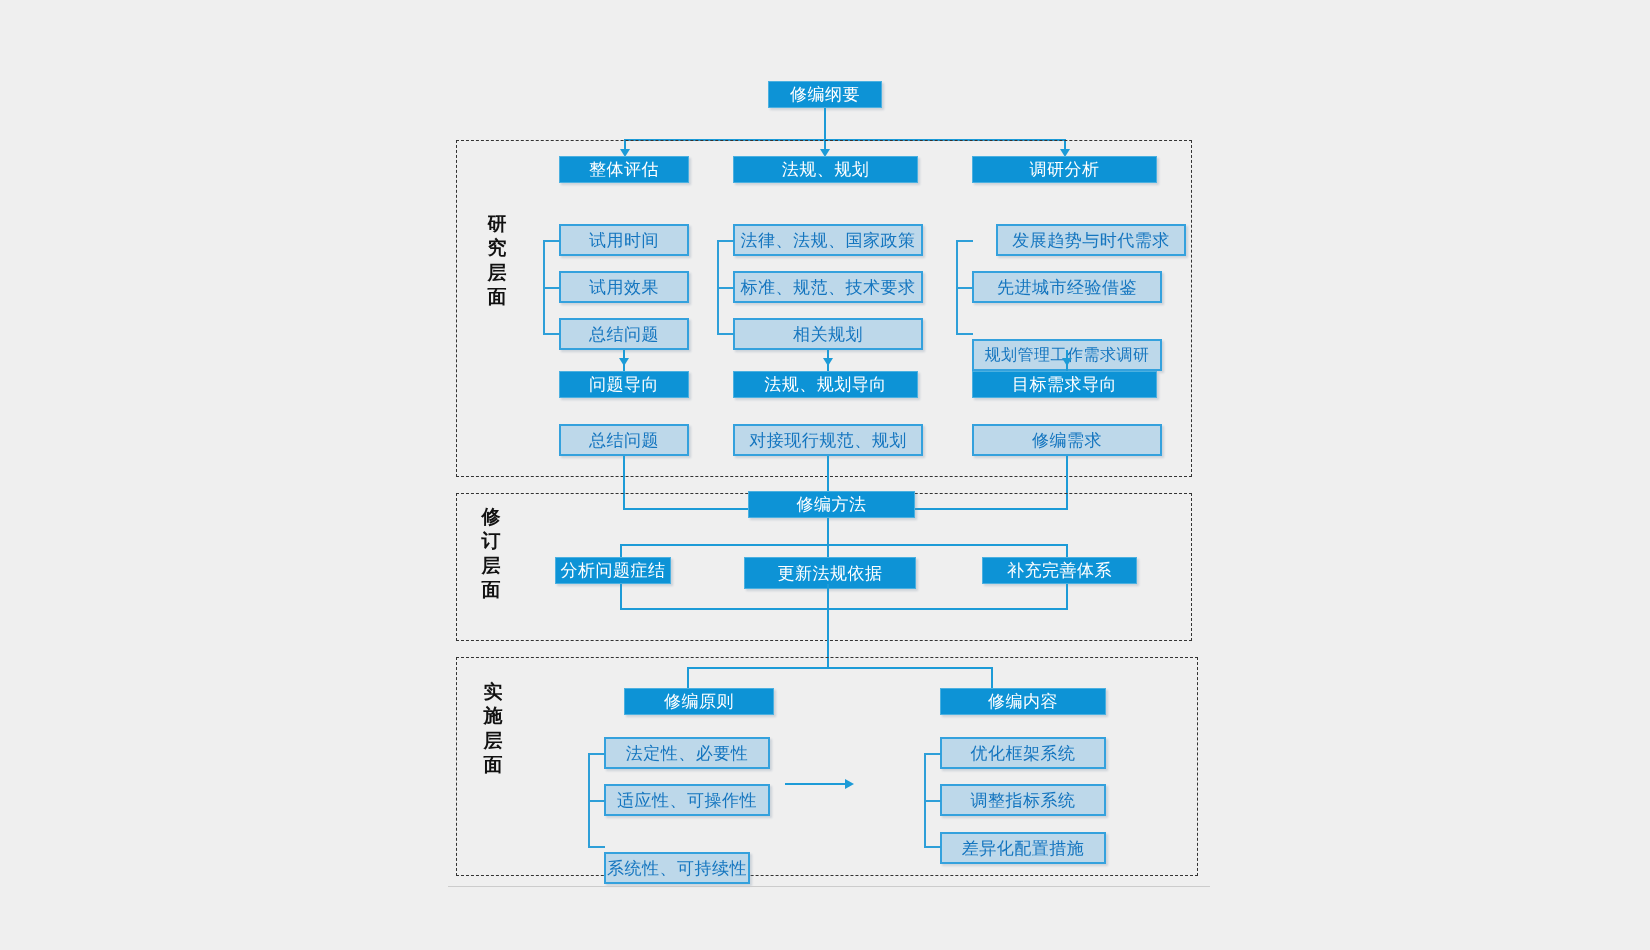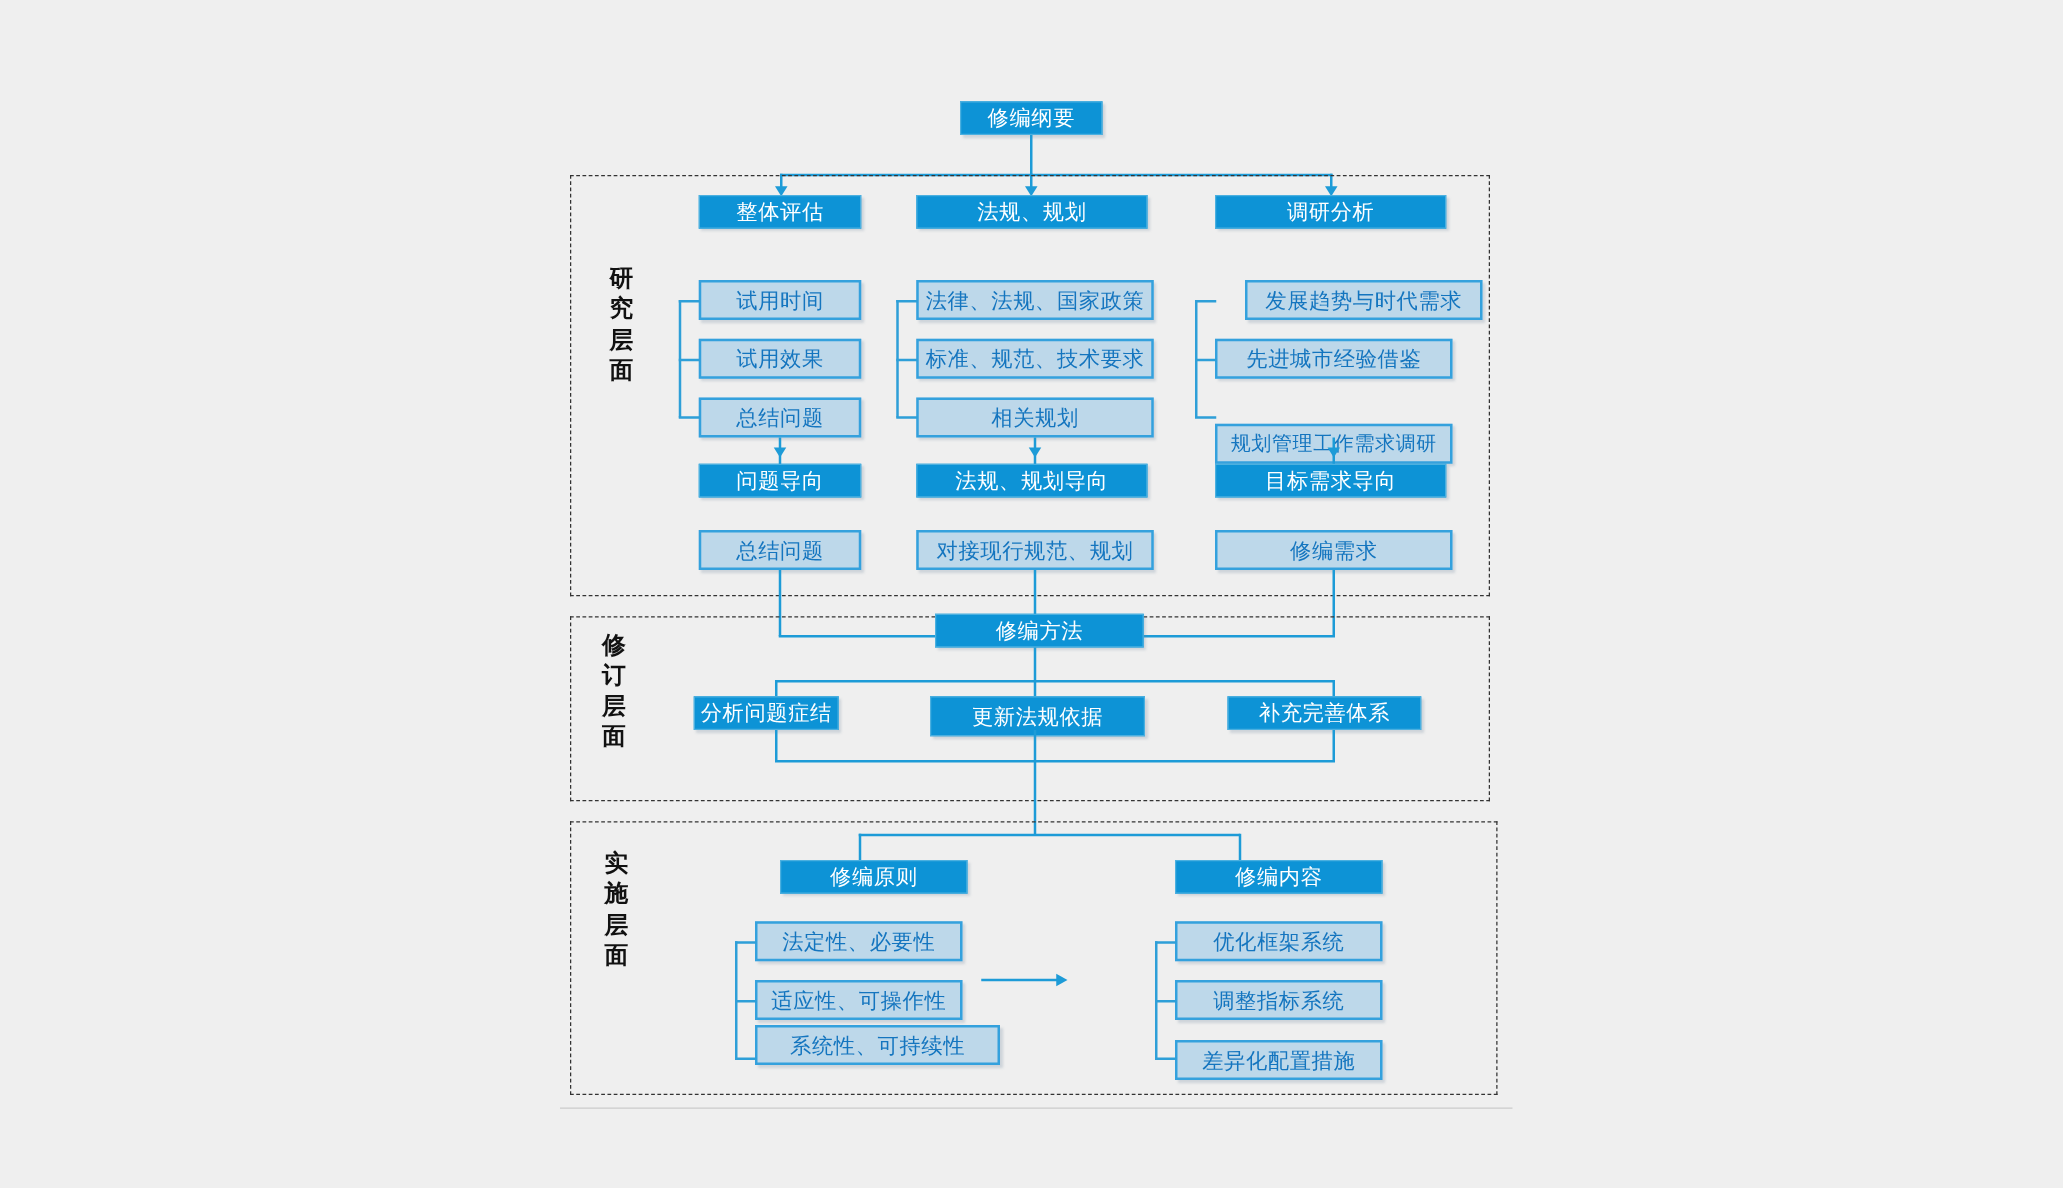--- a/index.html
+++ b/index.html
@@ -208,21 +208,21 @@
 
   <div class="ln lnh" style="left:687px; top:667px; width:305px; height:2px;"></div>
   <div class="ln lnv" style="left:687px; top:667px; width:2px; height:22px;"></div>
   <div class="ln lnv" style="left:991px; top:667px; width:2px; height:22px;"></div>
 
   <div class="node dark" style="left:604px; top:688px; width:150px; height:27px;margin-left:20px;">修编原则</div>
   <div class="node dark" style="left:940px; top:688px; width:166px; height:27px;">修编内容</div>
 
   <div class="node light" style="left:604px; top:737px; width:166px; height:32px;">法定性、必要性</div>
   <div class="node light" style="left:604px; top:784px; width:166px; height:32px;">适应性、可操作性</div>
-  <div class="node light" style="left:604px; top:820px; width:196px; height:32px;">系统性、可持续性</div>
+  <div class="node light" style="left:604px; top:852px; width:146px; height:32px;">系统性、可持续性</div>
 
   <div class="ln lnv ln-thin" style="left:588px; top:753px; width:2px; height:94px;"></div>
   <div class="ln lnh ln-thin" style="left:588px; top:753px; width:17px; height:2px;"></div>
   <div class="ln lnh ln-thin" style="left:588px; top:800px; width:17px; height:2px;"></div>
   <div class="ln lnh ln-thin" style="left:588px; top:846px; width:17px; height:2px;"></div>
 
   <div class="node light" style="left:940px; top:737px; width:166px; height:32px;">优化框架系统</div>
   <div class="node light" style="left:940px; top:784px; width:166px; height:32px;">调整指标系统</div>
   <div class="node light" style="left:940px; top:832px; width:166px; height:32px;">差异化配置措施</div>
 

